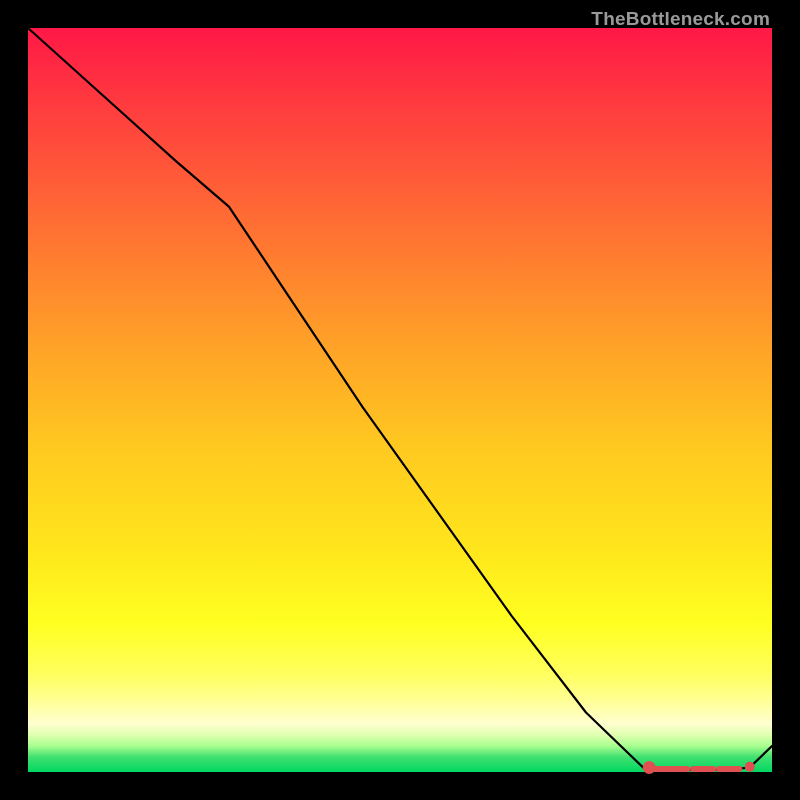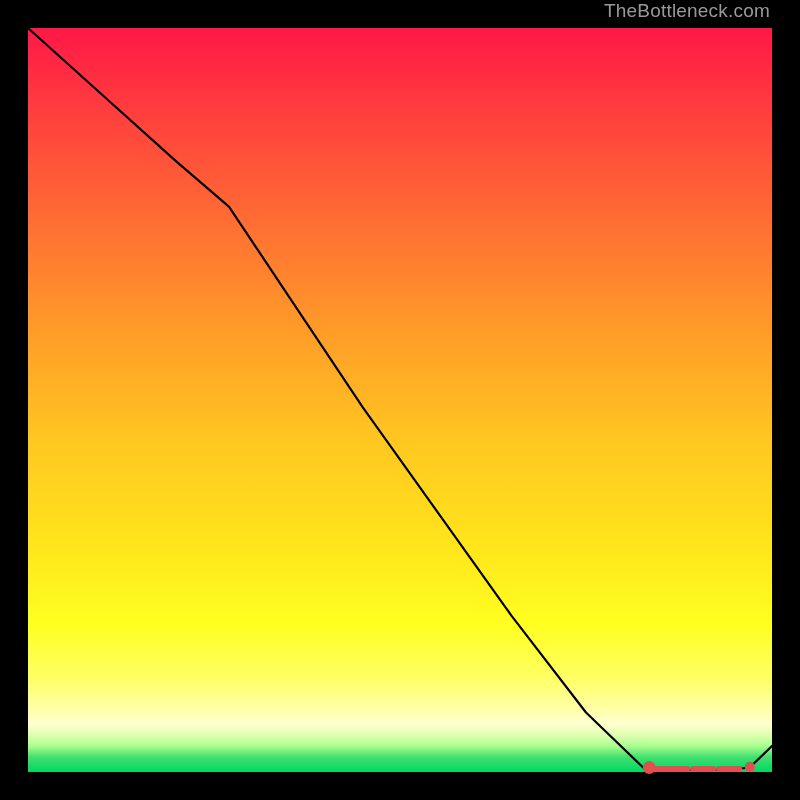--- a/index.html
+++ b/index.html
@@ -31,25 +31,25 @@
       #ffffa0 91%,
       #ffffd0 93.5%,
       #e0ffb0 95%,
       #a8ff90 96.5%,
       #40e070 98%,
       #00d860 100%
     );
   }
   .watermark {
     position: absolute;
-    top: 0;
+    top: 8px;
     right: 30px;
     color: #999;
     font-size: 19px;
-    font-weight: 400;
+    font-weight: 700;
     letter-spacing: 0.2px;
   }
   svg.curve {
     position: absolute;
     left: 28px;
     top: 28px;
     width: 744px;
     height: 744px;
     overflow: visible;
   }

